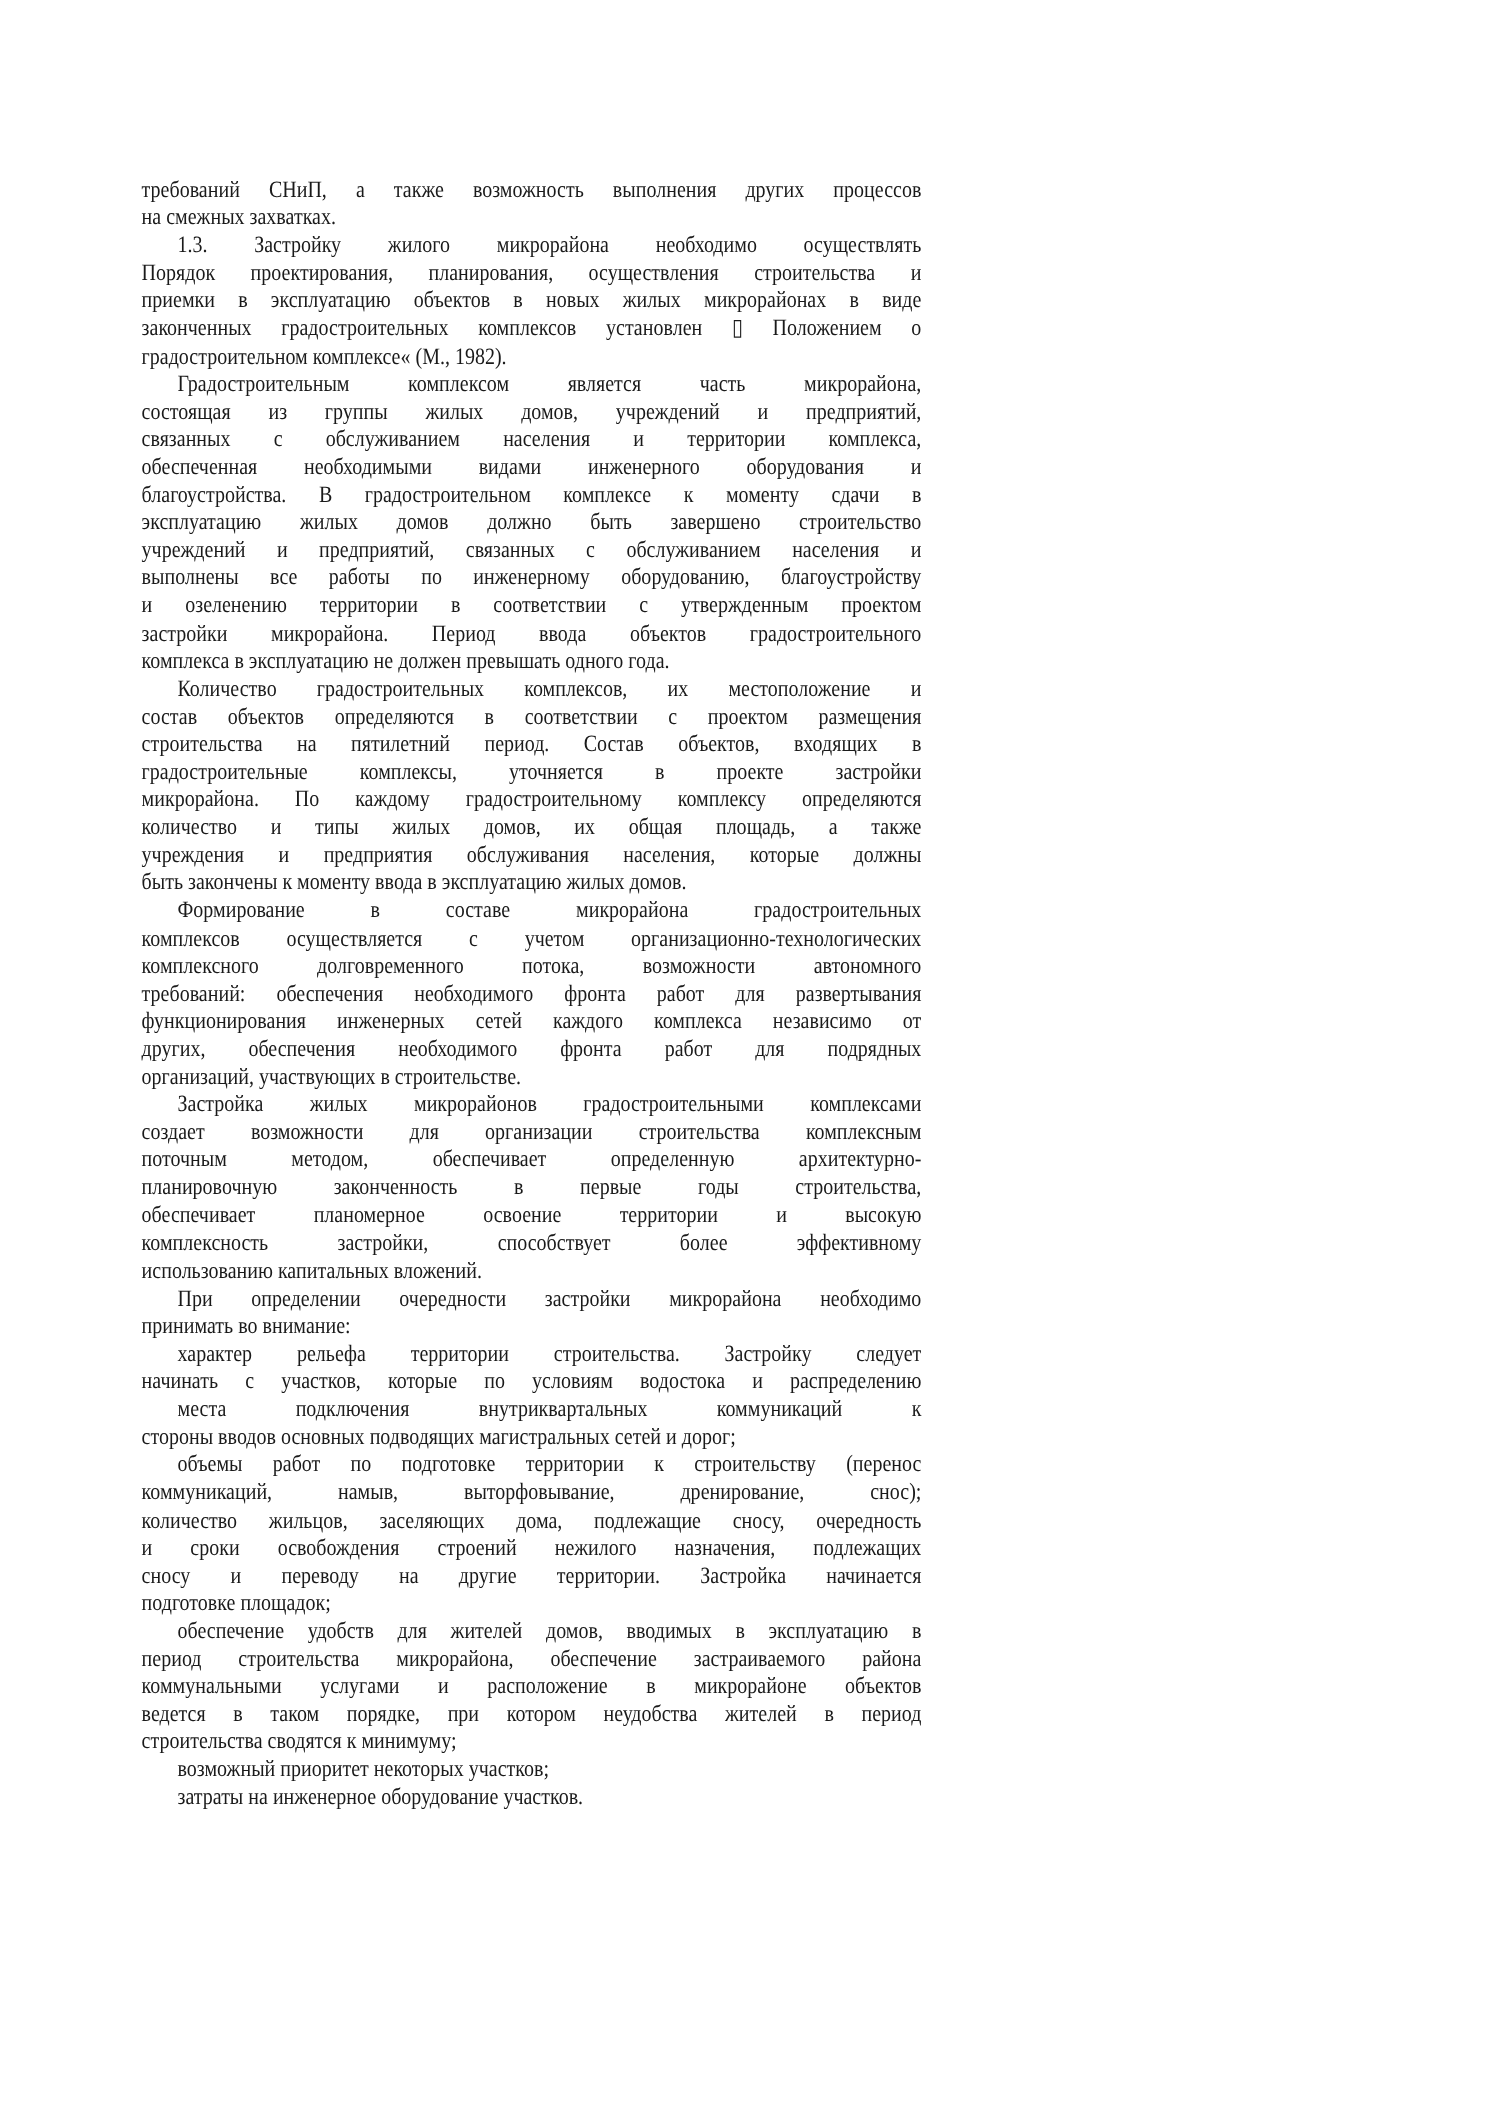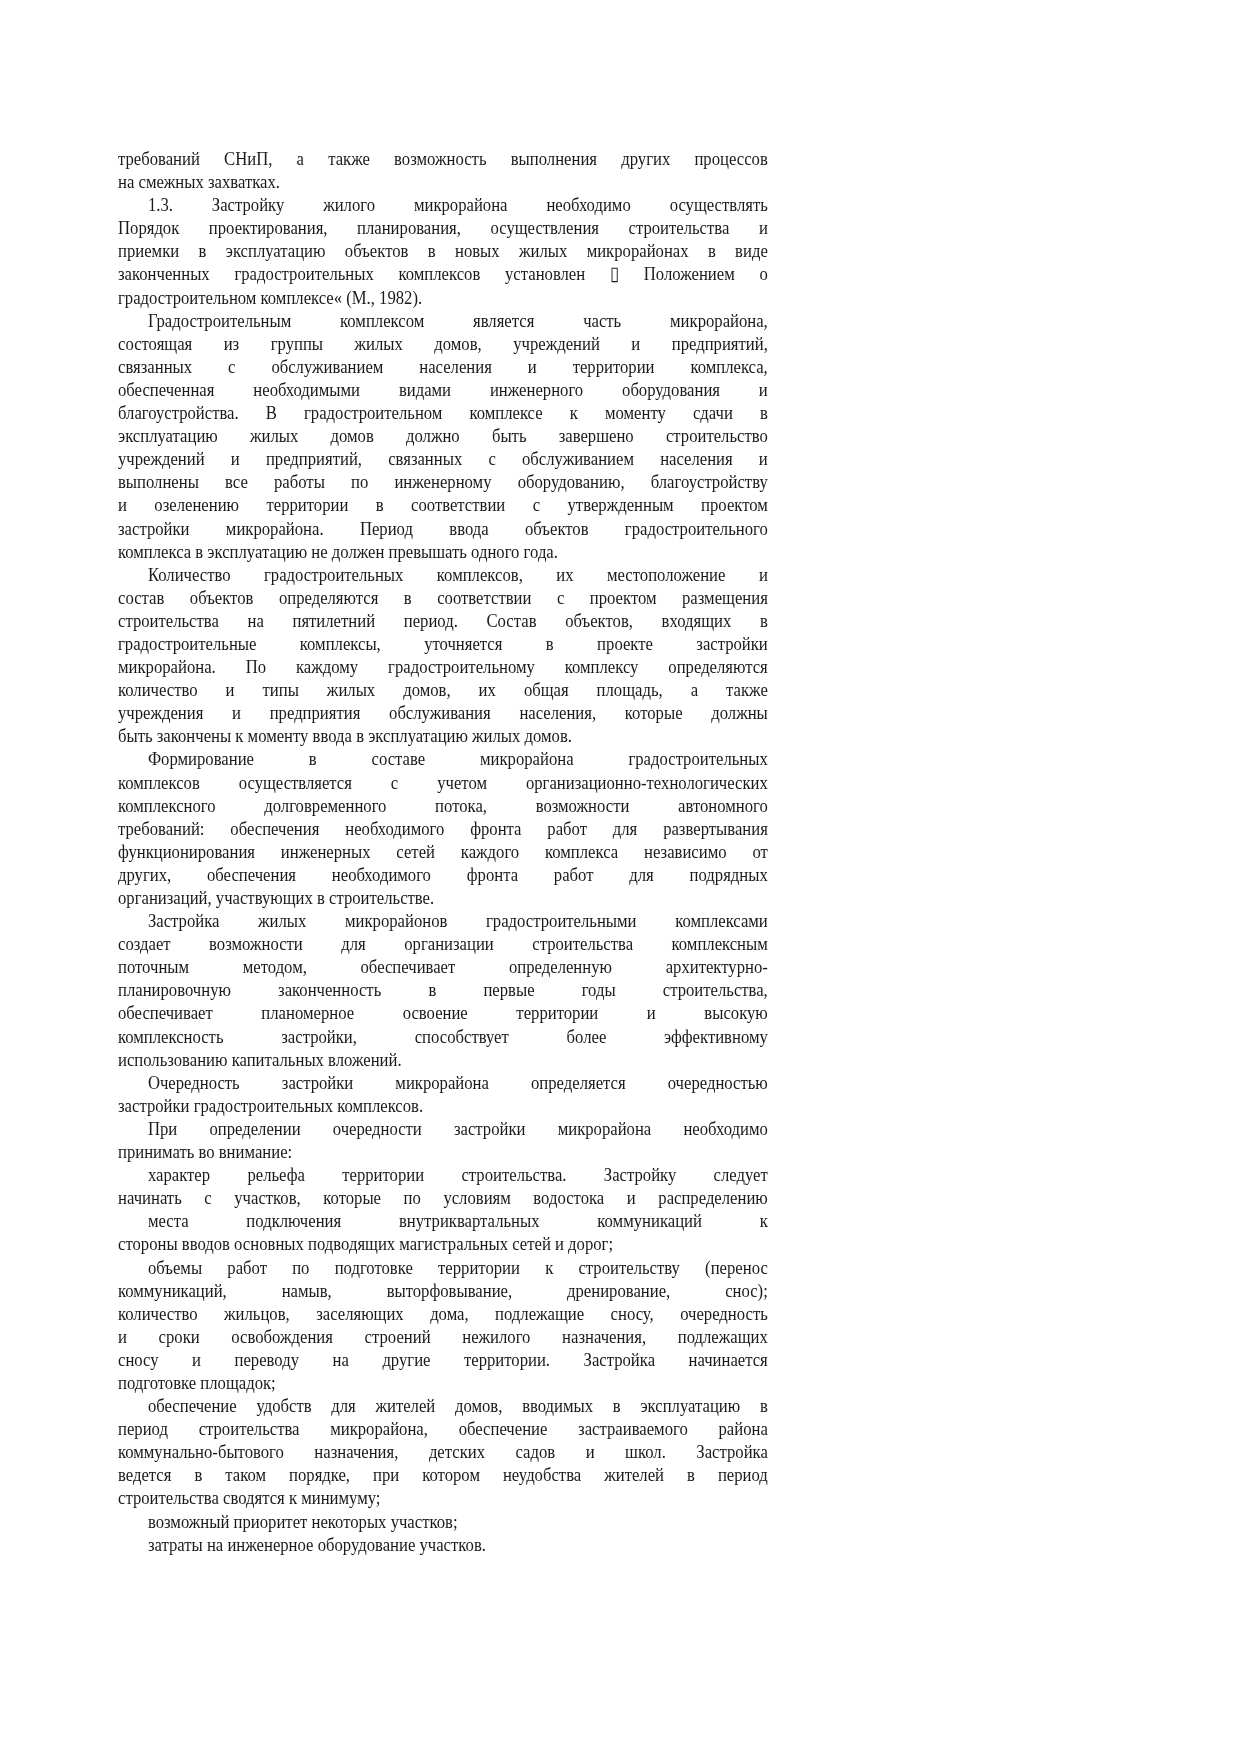--- a/index.html
+++ b/index.html
@@ -157,28 +157,20 @@
         </div>
         <div class="line">
           <span class="t">комплексность застройки, способствует более эффективному</span>
         </div>
         <div class="line last">
           <span class="t">использованию капитальных вложений.</span>
         </div>
       </div>
       <div>
         <div class="line indent">
-          <span class="t">Очередность застройки микрорайона определяется очередностью</span>
-        </div>
-        <div class="line last">
-          <span class="t">застройки градостроительных комплексов.</span>
-        </div>
-      </div>
-      <div>
-        <div class="line indent">
           <span class="t">При определении очередности застройки микрорайона необходимо</span>
         </div>
         <div class="line last">
           <span class="t">принимать во внимание:</span>
         </div>
       </div>
       <div>
         <div class="line indent">
           <span class="t">характер рельефа территории строительства. Застройку следует</span>
         </div>
@@ -215,21 +207,21 @@
         </div>
       </div>
       <div>
         <div class="line indent">
           <span class="t">обеспечение удобств для жителей домов, вводимых в эксплуатацию в</span>
         </div>
         <div class="line">
           <span class="t">период строительства микрорайона, обеспечение застраиваемого района</span>
         </div>
         <div class="line">
-          <span class="t">коммунально-бытового назначения, детских садов и школ. Застройка</span>
+          <span class="t">коммунальными услугами и расположение в микрорайоне объектов</span>
         </div>
         <div class="line">
           <span class="t">ведется в таком порядке, при котором неудобства жителей в период</span>
         </div>
         <div class="line last">
           <span class="t">строительства сводятся к минимуму;</span>
         </div>
       </div>
       <div>
         <div class="line indent last">

